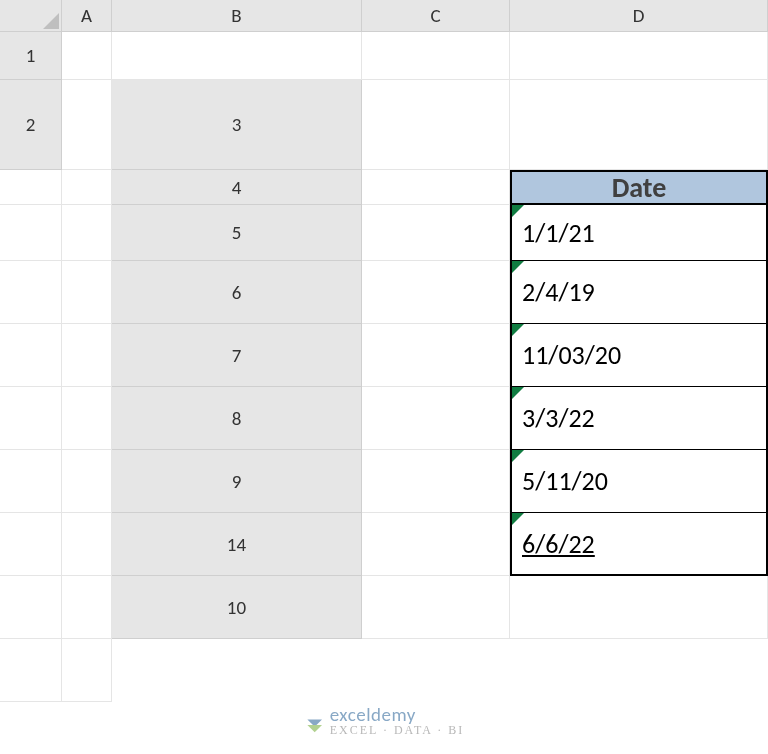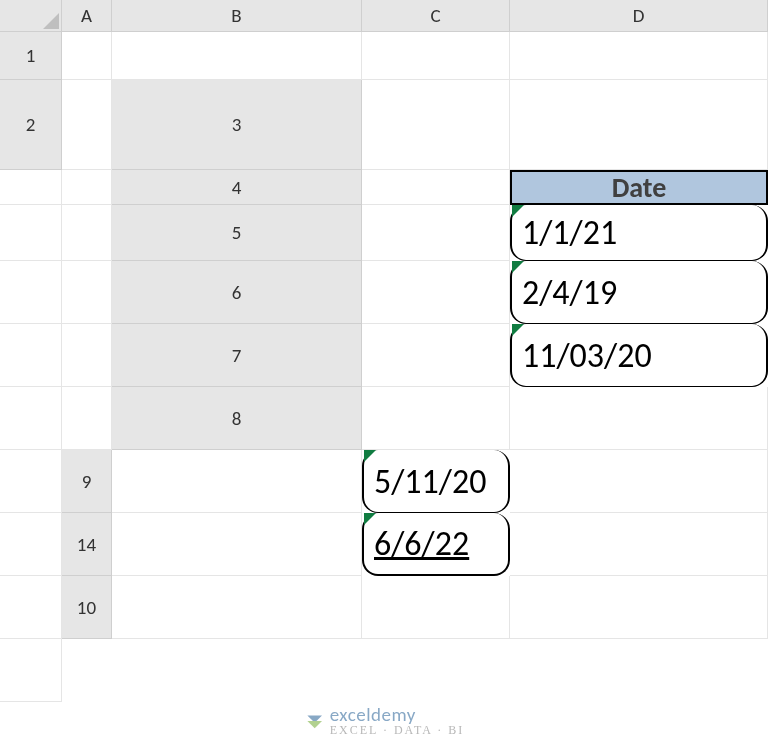--- a/index.html
+++ b/index.html
@@ -74,40 +74,39 @@
     color: #404040;
   }
   .date-cell {
     background: #fff;
     border-left: 2px solid #000;
     border-right: 2px solid #000;
     border-bottom: 1.5px solid #000;
     display: flex;
     align-items: center;
     padding-left: 10px;
-    font-size: 34px;
+    font-size: 26px;
     color: #000;
     position: relative;
-    border-radius: 16px;
   }
   .date-cell.last { border-bottom: 2px solid #000; text-decoration: underline; }
   .err-tri {
     position: absolute;
     top: 0; left: 0;
     width: 0; height: 0;
     border-top: 12px solid #107c41;
     border-right: 12px solid transparent;
   }
   .watermark {
     position: absolute;
     left: 50%;
     transform: translateX(-50%);
     bottom: 18px;
     display: flex;
-    align-items: center;
+    align-items: flex-end;
     gap: 4px;
     opacity: 0.6;
   }
   .watermark .logo {
     width: 22px; height: 22px;
     display: flex; align-items: center; justify-content: center;
   }
   .watermark .txt { display: flex; flex-direction: column; line-height: 1; }
   .watermark .brand { font-size: 19px; color: #3a6fa0; letter-spacing: 0.5px; }
   .watermark .tag { font-size: 12px; color: #888; letter-spacing: 2px; font-family: Liberation Serif, serif; }
@@ -170,20 +169,24 @@
   <div class="cell"></div>
   <div class="date-cell">
     <span class="err-tri"></span>
     <span>11/03/20</span>
   </div>
   <div class="cell"></div>
   <div class="cell"></div>
 
   <div class="rowhead">8</div>
   <div class="cell"></div>
+  <div class="date-cell">
+    <span class="err-tri"></span>
+    <span>3/3/22</span>
+  </div>
   <div class="cell"></div>
   <div class="cell"></div>
 
   <div class="rowhead">9</div>
   <div class="cell"></div>
   <div class="date-cell">
     <span class="err-tri"></span>
     <span>5/11/20</span>
   </div>
   <div class="cell"></div>

